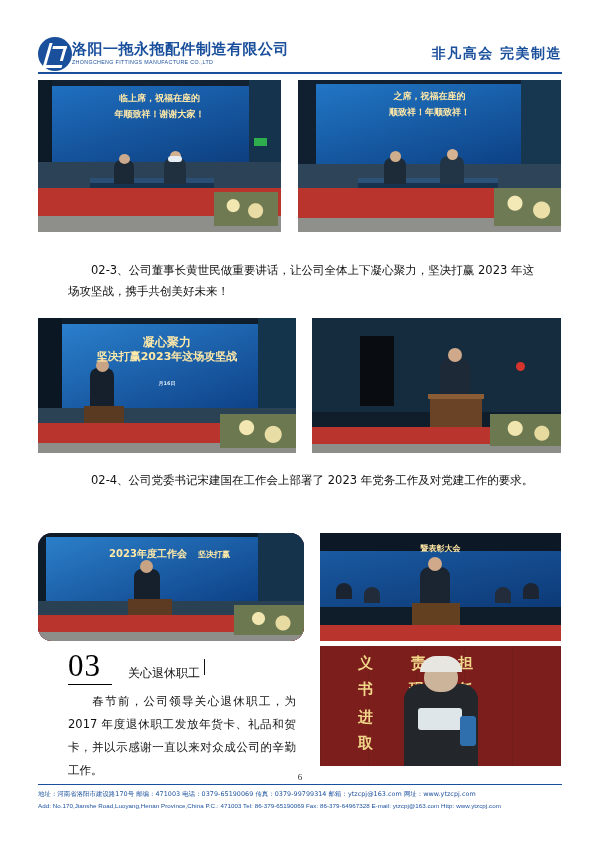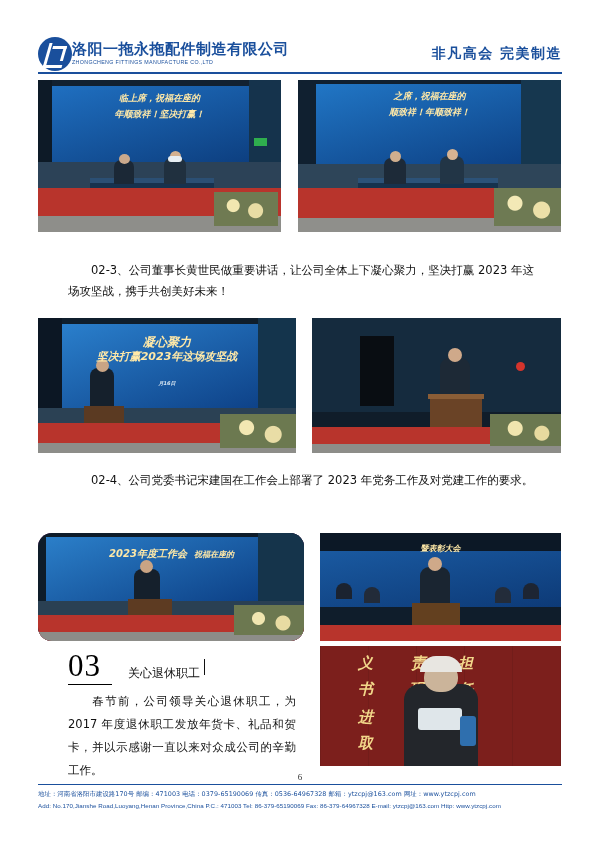--- a/index.html
+++ b/index.html
@@ -99,21 +99,20 @@
     top: 72px;
     height: 2px;
     background: #1a4f9c;
   }
 
   
   .photo {
     position: absolute;
     overflow: hidden;
     background: #701a75;
-    font-style: italic;
   }
   .ph-caption {
     position: absolute;
     left: 0;
     right: 0;
     text-align: center;
     color: #ffe9a8;
     font-family: "DejaVu Sans", sans-serif;
     font-weight: bold;
     white-space: nowrap;
@@ -215,21 +214,21 @@
     <div style="position:absolute;left:81px;top:74px;width:11px;height:10px;background:#caa98c;border-radius:50%;"></div>
     <div style="position:absolute;left:126px;top:78px;width:22px;height:26px;background:#20303f;border-radius:7px 7px 0 0;"></div>
     <div style="position:absolute;left:132px;top:71px;width:11px;height:11px;background:#d3b08f;border-radius:50%;"></div>
     <div style="position:absolute;left:130px;top:76px;width:14px;height:6px;background:#e7eef3;border-radius:3px;"></div>
 
     <div class="floorRed" style="height:44px;"></div>
     <div style="position:absolute;left:0;bottom:0;width:100%;height:16px;background:#8e8e8a;"></div>
 
     <div style="position:absolute;left:176px;top:112px;width:64px;height:34px;background:radial-gradient(circle at 30% 40%, #f2e7b0 0 6px, transparent 7px), radial-gradient(circle at 65% 55%, #e8dca4 0 7px, transparent 8px), #6f7a52;"></div>
     <div class="ph-caption" style="top:12px;font-size:9px;">临上席，祝福在座的</div>
-    <div class="ph-caption" style="top:28px;font-size:9px;">年顺致祥！坚决打赢！</div>
+    <div class="ph-caption" style="top:28px;font-size:9px;">年顺致祥！谢谢大家！</div>
   </div>
 
   <div class="photo" style="left:298px; top:80px; width:263px; height:152px;">
     <div style="position:absolute;left:0;top:0;width:100%;height:100%;background:#102030;"></div>
     <div style="position:absolute;left:18px;top:4px;width:206px;height:80px;background:linear-gradient(165deg,#2176c5,#0d4185);"></div>
     <div style="position:absolute;right:0;top:0;width:40px;height:100px;background:#16374f;"></div>
     <div style="position:absolute;left:0;top:84px;width:100%;height:24px;background:#2e4559;"></div>
     <div style="position:absolute;left:60px;top:100px;width:140px;height:42px;background:#16324d;"></div>
     <div style="position:absolute;left:60px;top:98px;width:140px;height:5px;background:#2c5278;"></div>
     <div style="position:absolute;left:86px;top:78px;width:22px;height:26px;background:#1d2a38;border-radius:7px 7px 0 0;"></div>
@@ -292,21 +291,21 @@
     <div style="position:absolute;left:8px;top:4px;width:212px;height:64px;background:linear-gradient(160deg,#2b7fc9,#0d4187);"></div>
     <div style="position:absolute;right:0;top:0;width:46px;height:80px;background:#15344b;"></div>
     <div style="position:absolute;left:0;top:68px;width:100%;height:14px;background:#2a4053;"></div>
     <div style="position:absolute;left:96px;top:36px;width:26px;height:46px;background:#15202c;border-radius:8px 8px 0 0;"></div>
     <div style="position:absolute;left:102px;top:27px;width:13px;height:13px;background:#c9a484;border-radius:50%;"></div>
     <div style="position:absolute;left:90px;top:66px;width:44px;height:26px;background:#5d3b22;"></div>
     <div class="floorRed" style="height:26px;"></div>
     <div style="position:absolute;left:0;bottom:0;width:100%;height:9px;background:#8d8d89;"></div>
     <div style="position:absolute;left:196px;top:72px;width:70px;height:30px;background:radial-gradient(circle at 35% 45%, #f1e6b0 0 6px, transparent 7px), radial-gradient(circle at 70% 60%, #e8dba2 0 7px, transparent 8px), #6c7850;"></div>
     <div class="ph-caption" style="top:14px;left:-46px;font-size:10px;">2023年度工作会</div>
-    <div class="ph-caption" style="top:16px;left:86px;font-size:8px;">祝福在座的</div>
+    <div class="ph-caption" style="top:16px;left:86px;font-size:8px;">坚决打赢</div>
   </div>
 
   <div class="photo" style="left:320px; top:533px; width:241px; height:108px;">
     <div style="position:absolute;left:0;top:0;width:100%;height:100%;background:#0f1d2b;"></div>
     <div style="position:absolute;left:0;top:0;width:100%;height:74px;background:linear-gradient(170deg,#1c5fa8,#0d3a77);"></div>
     <div style="position:absolute;left:0;top:0;width:100%;height:18px;background:#0c1826;"></div>
 
     <div style="position:absolute;left:16px;top:50px;width:16px;height:16px;background:#1b2330;border-radius:50% 50% 0 0;"></div>
     <div style="position:absolute;left:44px;top:54px;width:16px;height:16px;background:#222b39;border-radius:50% 50% 0 0;"></div>
     <div style="position:absolute;right:22px;top:50px;width:16px;height:16px;background:#1d2533;border-radius:50% 50% 0 0;"></div>
@@ -346,16 +345,16 @@
 
     <div style="position:absolute;left:84px;top:38px;width:74px;height:82px;background:#23262b;border-radius:16px 16px 0 0;"></div>
     <div style="position:absolute;left:104px;top:16px;width:34px;height:30px;background:#cbb49a;border-radius:50% 50% 45% 45%;"></div>
     <div style="position:absolute;left:100px;top:10px;width:42px;height:16px;background:#e8e6e1;border-radius:18px 18px 0 0;"></div>
     <div style="position:absolute;left:98px;top:62px;width:44px;height:22px;background:#dfe6ea;border-radius:3px;"></div>
     <div style="position:absolute;left:140px;top:70px;width:16px;height:30px;background:#2f6fae;border-radius:3px;"></div>
   </div>
 
   <div class="page-num" style="top:772px;">6</div>
   <div class="footer-rule" style="top:784px;"></div>
-  <div class="footer-line" style="top:790px;">地址：河南省洛阳市建设路170号  邮编：471003  电话：0379-65190069  传真：0536-64967328  邮箱：ytzcpj@163.com  网址：www.ytzcpj.com</div>
+  <div class="footer-line" style="top:790px;">地址：河南省洛阳市建设路170号  邮编：471003  电话：0379-65190069  传真：0379-99799314  邮箱：ytzcpj@163.com  网址：www.ytzcpj.com</div>
   <div class="footer-line en" style="top:802px;">Add: No.170,Jianshe Road,Luoyang,Henan Province,China  P.C.: 471003   Tel: 86-379-65190069   Fax: 86-379-64967328   E-mail: ytzcpj@163.com   Http: www.ytzcpj.com</div>
 
 </div>
 
 </body></html>

